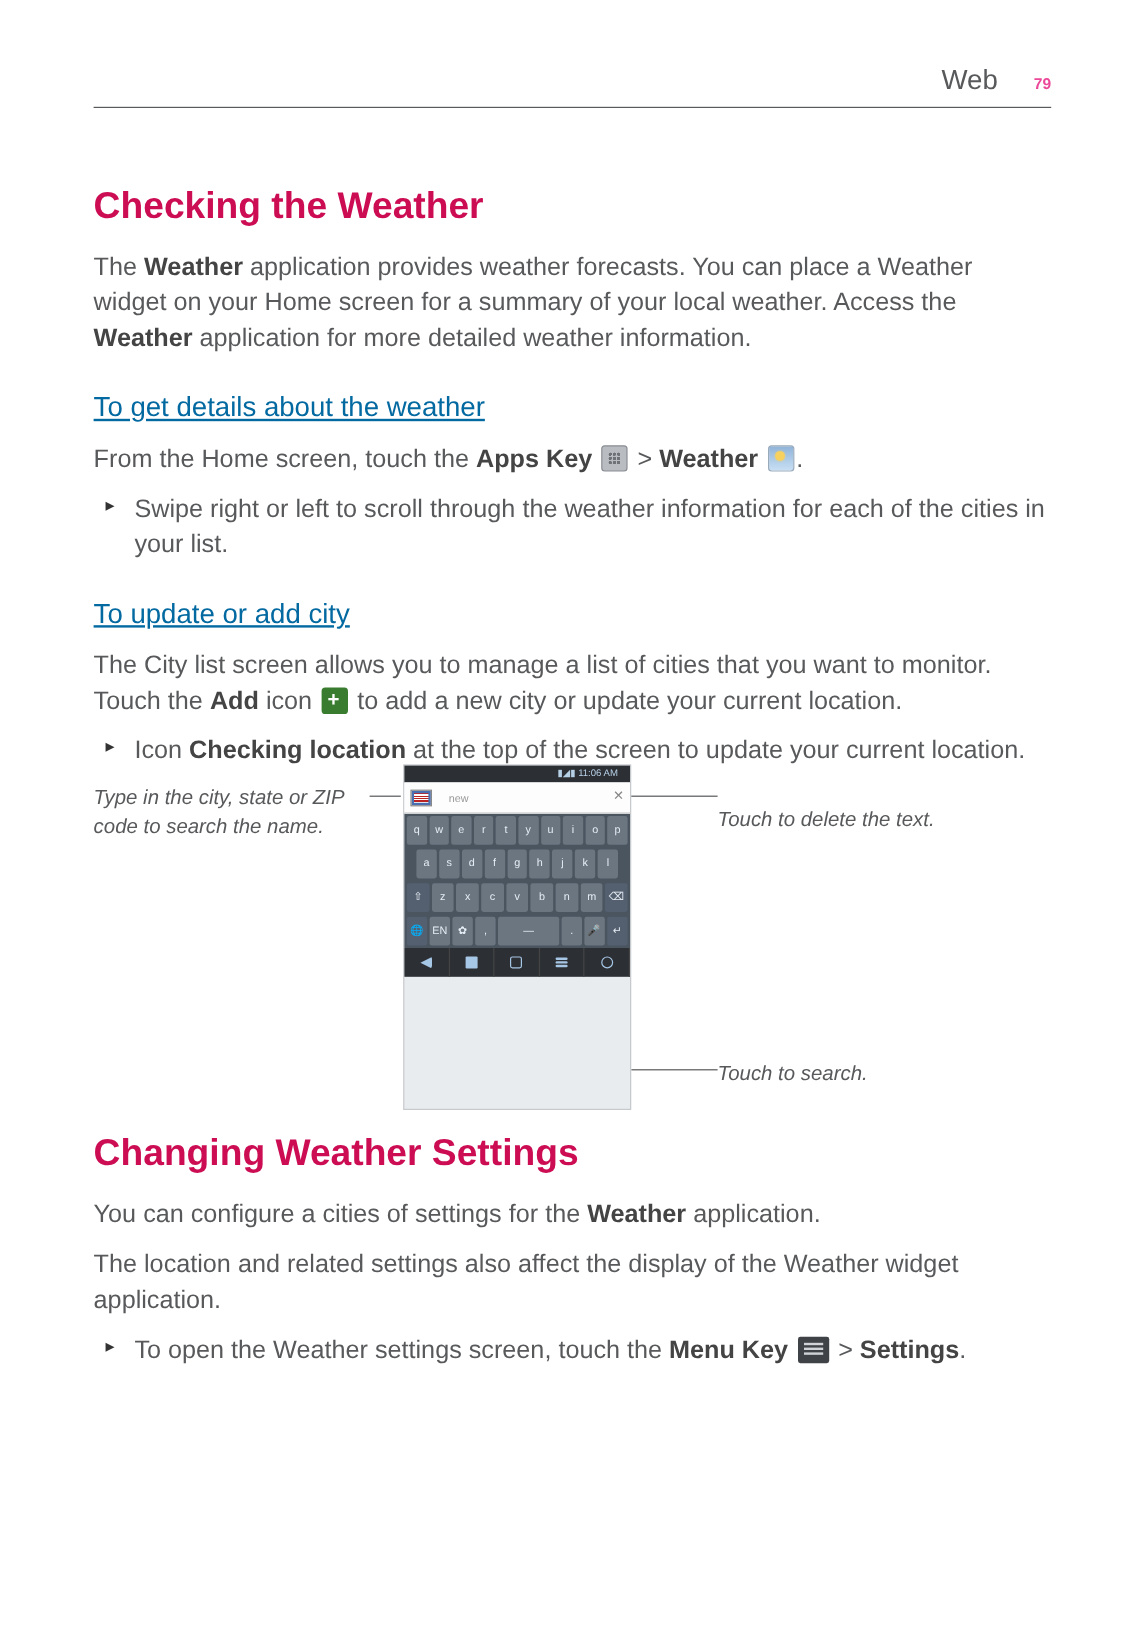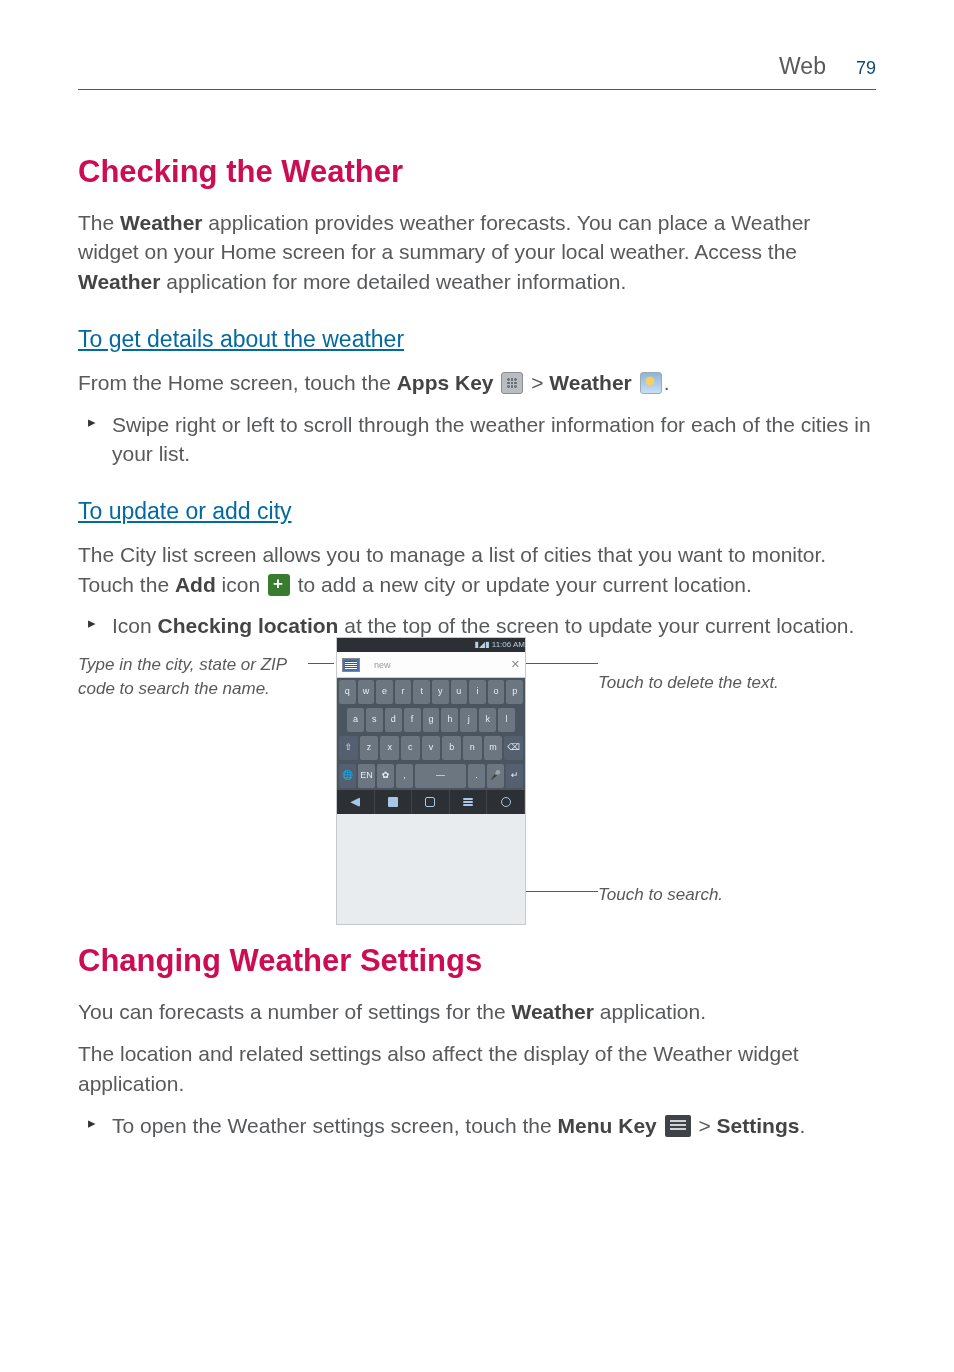--- a/index.html
+++ b/index.html
@@ -17,21 +17,21 @@
   .header-row {
     display: flex;
     justify-content: flex-end;
     align-items: baseline;
     gap: 30px;
     border-bottom: 1px solid #58595b;
     padding-bottom: 6px;
     margin-bottom: 60px;
   }
   .section-label { font-size: 23px; color: #58595b; }
-  .page-num { font-weight: 400; font-size: 18px; color: #0c4a6e; }
+  .page-num { font-weight: 700; font-size: 13px; color: #ec4899; }
   h1.red {
     color: #cc0d53;
     font-weight: 700;
     font-size: 31px;
     margin-bottom: 14px;
   }
   h2.red-sub {
     color: #0369a1;
     font-weight: 400;
     font-size: 23px;
@@ -101,21 +101,21 @@
 
   .phone {
     position: absolute;
     left: 258px;
     top: -14px;
     width: 190px;
     height: 288px;
     background: #e9ecef;
     border: 1px solid #c7cacd;
   }
-  .statusbar { height:14px; background:#2c2f33; color:#b6d0e6; font-size:8px; text-align:right; padding-right:0; line-height:14px; }
+  .statusbar { height:14px; background:#2c2f33; color:#b6d0e6; font-size:8px; text-align:right; padding-right:10px; line-height:14px; }
   .searchbar { height:26px; background:#fdfdfd; border-bottom:1px solid #ccc; display:flex; align-items:center; gap:14px; padding:0 5px; position:relative;}
   .flagbox { width:18px; height:14px; background:linear-gradient(#4a6fb0,#4a6fb0); border:1px solid #888; position:relative; }
   .flagbox::after{content:"";position:absolute;inset:2px;background:repeating-linear-gradient(#b22,#b22 1px, #fff 1px,#fff 2px);}
   .searchbar input { border:none; outline:none; font-size:9px; color:#999; flex:1; background:transparent; }
   .clear-x { color:#888; font-size:11px; }
   .blank { flex:1; background:#fafafa; }
   .kbd { height:112px; background:#4a5560; display:grid; grid-template-rows:repeat(4,1fr); }
   .krow { display:flex; gap:2px; padding:2px; }
   .key { flex:1; background:#6b7681; border-radius:2px; text-align:center; color:#e6edf4; font-size:9px; line-height:22px; min-width:0; }
   .key.sp { flex:3; }
@@ -243,21 +243,21 @@
       <div class="nkey">
           <div class="nshape" style="border-radius:50%;background:none;border:1.5px solid #a6c7e6;position:relative;"></div>
         </div>
     </div>
   </div>
 </div>
 
 <h1 class="red">Changing Weather Settings</h1>
 
 <p>
-  <span>You can forecasts a number of settings for the </span><span class="bold">Weather</span><span> application.</span>
+  <span>You can configure a cities of settings for the </span><span class="bold">Weather</span><span> application.</span>
 </p>
 
 <p>The location and related settings also affect the display of the Weather widget application.</p>
 
 <ul class="tri">
   <li>
     <span>To open the Weather settings screen, touch the </span><span class="bold">Menu Key</span>
     <span class="icon-box icon-menu"></span>
     <span> &gt; </span><span class="bold">Settings</span><span>.</span>
   </li>

